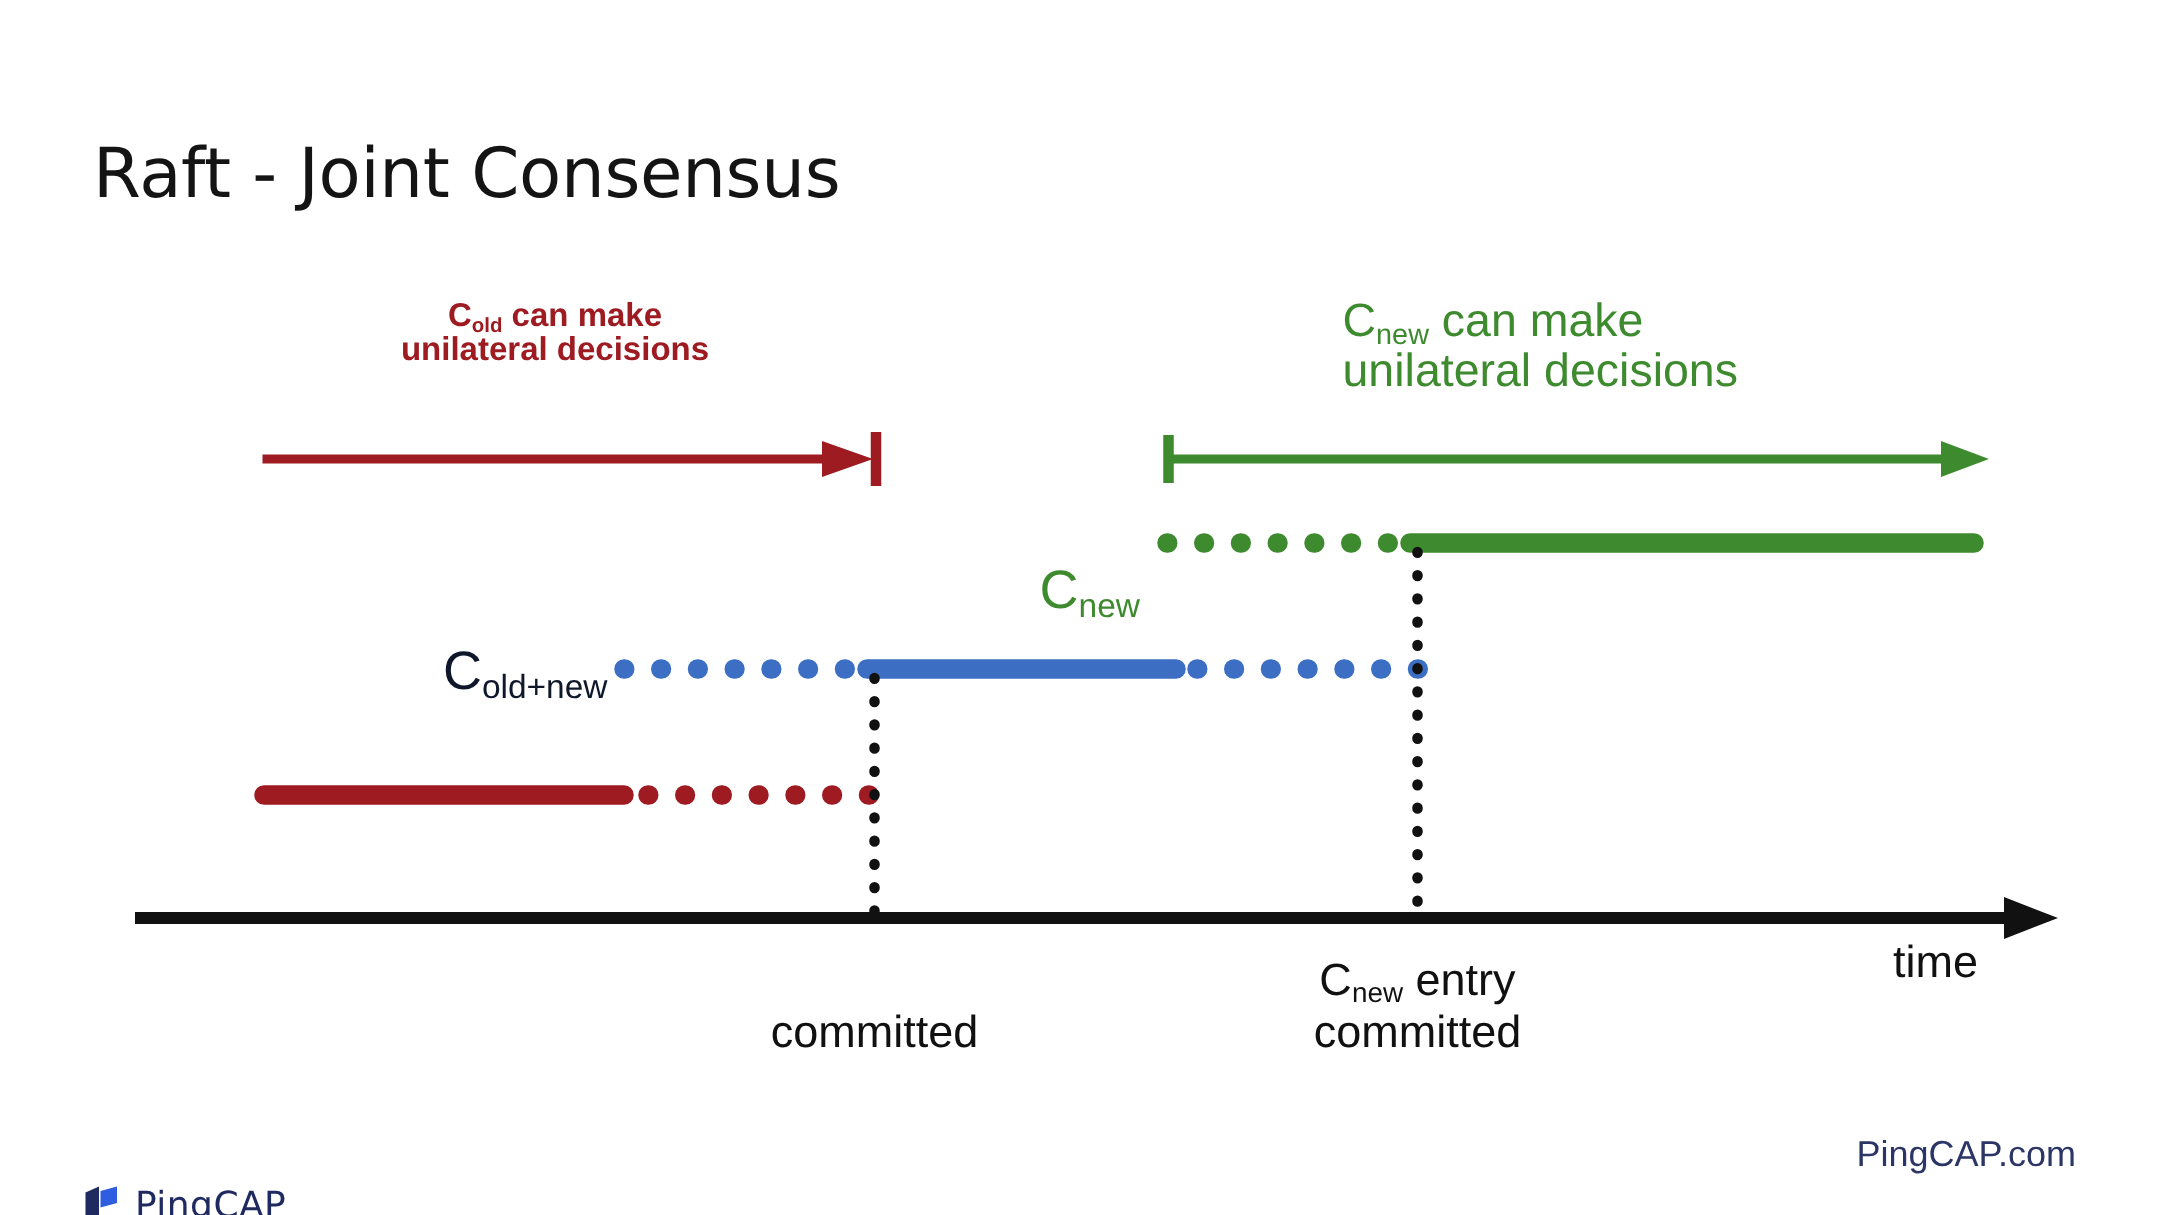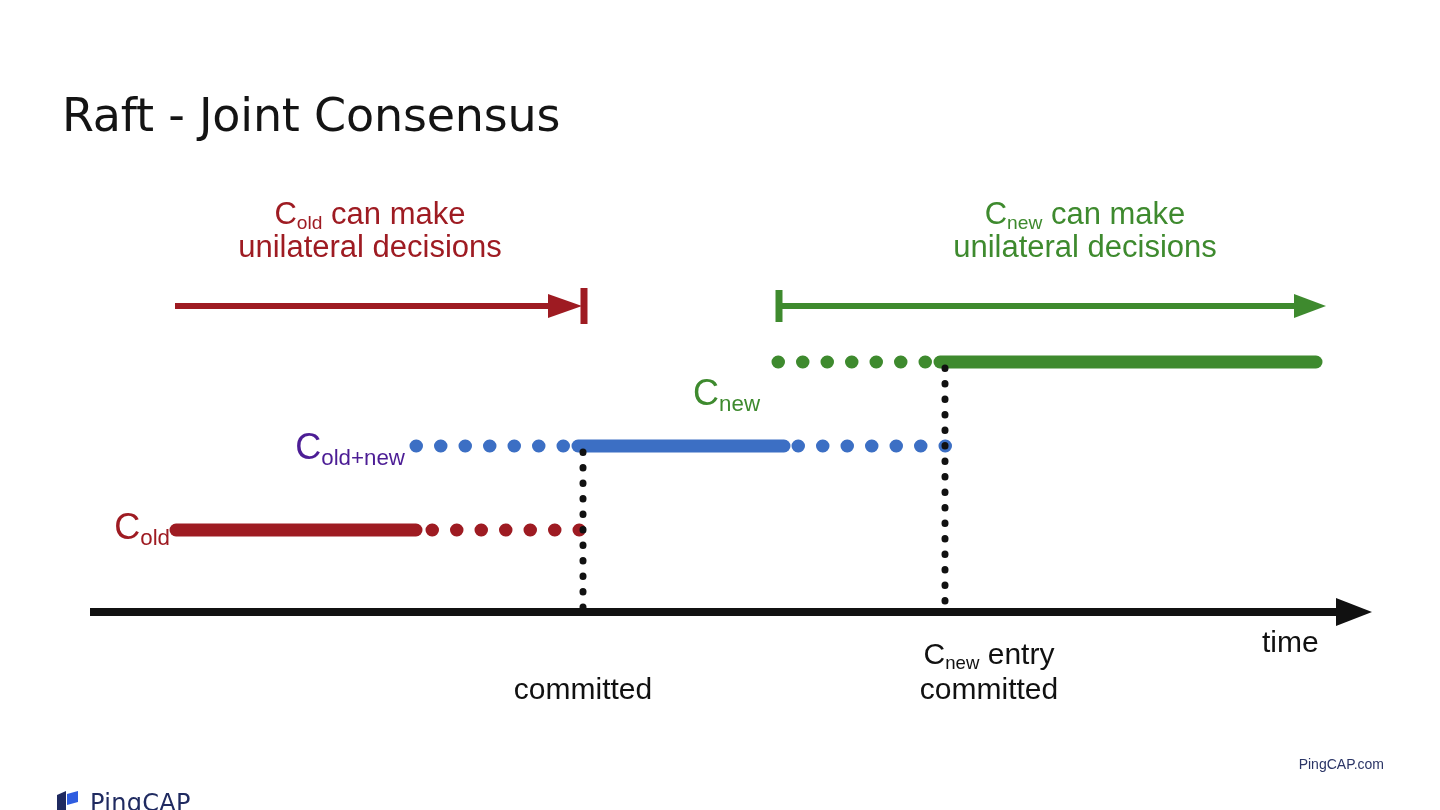--- a/index.html
+++ b/index.html
@@ -55,51 +55,52 @@
   .lbl sub {
     font-size: 0.62em;
     vertical-align: baseline;
     position: relative;
     top: 0.26em;
     letter-spacing: 0;
   }
 
   .caption-red {
     color: #9E1B22;
-    font-size: 31px;
+    font-size: 22px;
     text-align: center;
     left: 180px;
     top: 198px;
     width: 380px;
+    font-weight: bold;
   }
   .caption-green {
     color: #3E8A2E;
     font-size: 31px;
-    text-align: center;
+    text-align: left;
     left: 895px;
     top: 198px;
     width: 380px;
   }
 
   .series-label {
     font-size: 36px;
     text-align: right;
   }
   .series-cnew     { color: #3E8A2E; left: 600px; top: 345px; width: 160px; margin-top: 29px; }
-  .series-coldnew  { color: #4c1d95; left: 200px; top: 428px; width: 205px; }
+  .series-coldnew  { color: #0f172a; left: 200px; top: 428px; width: 205px; }
   .series-cold     { color: #9E1B22; left: 0px;   top: 508px; width: 170px; }
 
   .event-label {
     color: #111111;
     font-size: 30px;
     text-align: center;
     line-height: 1.16;
   }
   .event-1 { left: 438px; top: 637px; width: 290px; }
-  .event-2 { left: 844px; top: 637px; width: 290px; }
+  .event-2 { left: 800px; top: 637px; width: 290px; }
 
   .time-label {
     color: #111111;
     font-size: 30px;
     left: 1262px;
     top: 626px;
   }
 
   
   .footer-logo {
@@ -121,21 +122,21 @@
   .logo-text {
     font-size: 24px;
     color: #1F2A60;
     letter-spacing: 0.3px;
     font-family: "DejaVu Sans", sans-serif;
   }
   .footer-url {
     position: absolute;
     right: 56px;
     top: 756px;
-    font-size: 14px;
+    font-size: 24px;
     color: #2B3566;
     font-family: "Liberation Sans", sans-serif;
   }
 </style>
 </head>
 <body>
 
 <div id="slide">
 
   <div class="slide-title">Raft - Joint Consensus</div>
@@ -186,21 +187,20 @@
 
   <div class="lbl caption-green">
     <span><span>C</span><sub>new</sub><span> can make</span></span><br>
     <span>unilateral decisions</span>
   </div>
 
   <div class="lbl series-label series-cnew"><span>C</span><sub>new</sub></div>
 
   <div class="lbl series-label series-coldnew"><span>C</span><sub>old+new</sub></div>
 
-  <div class="lbl series-label series-cold"><span>C</span><sub>old</sub></div>
 
   <div class="lbl event-label event-1">
     <br>
     <span>committed</span>
   </div>
 
   <div class="lbl event-label event-2">
     <span><span>C</span><sub>new</sub><span> entry</span></span><br>
     <span>committed</span>
   </div>

